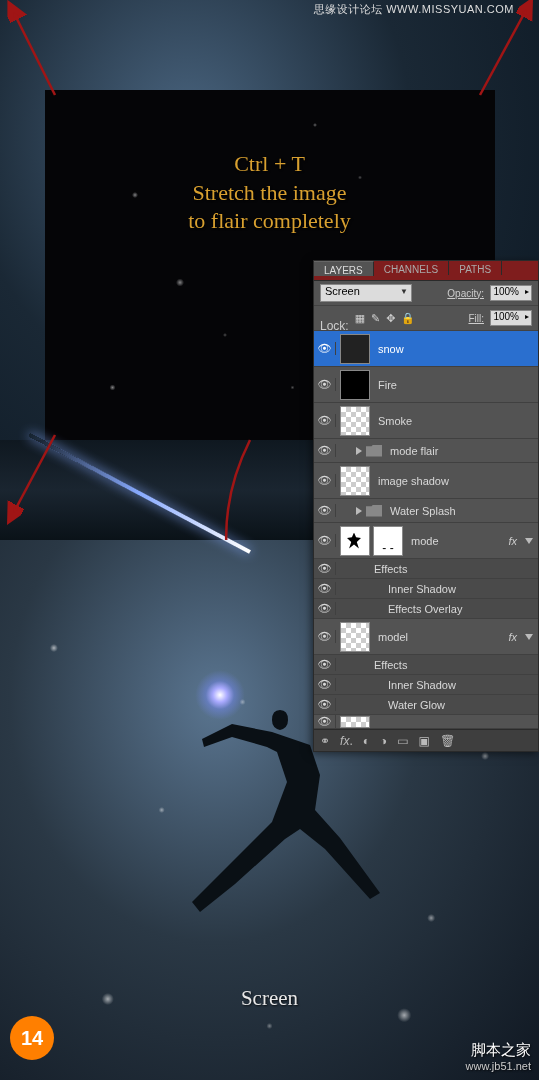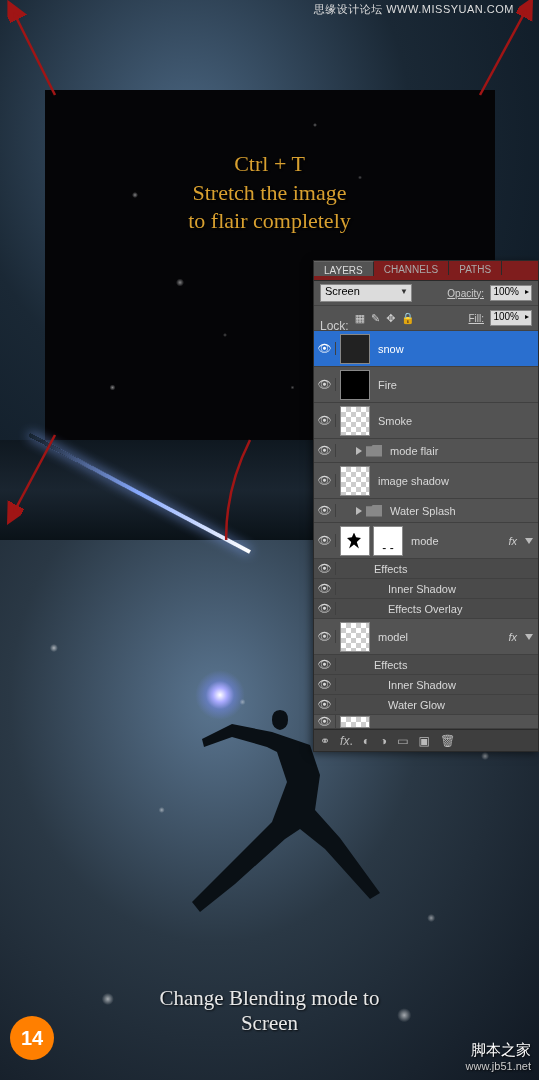--- a/index.html
+++ b/index.html
@@ -355,21 +355,20 @@
     <span><i>fx</i>.</span>
     <span>◐</span>
     <span>◑</span>
     <span>▭</span>
     <span>▣</span>
     <span>🗑</span>
   </div>
 </div>
 
 <div class="instruction-bottom">
-  <div>Change Blending mode to</div>
   <div>Screen</div>
 </div>
 
 <div class="step-badge">14</div>
 
 <div class="watermark-top">思缘设计论坛  WWW.MISSYUAN.COM</div>
 <div class="watermark-bottom">
   <div>脚本之家</div>
   <div class="sub">www.jb51.net</div>
 </div>

